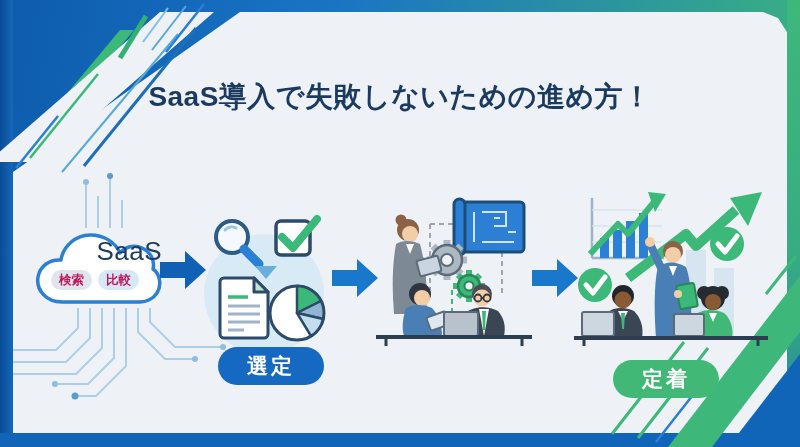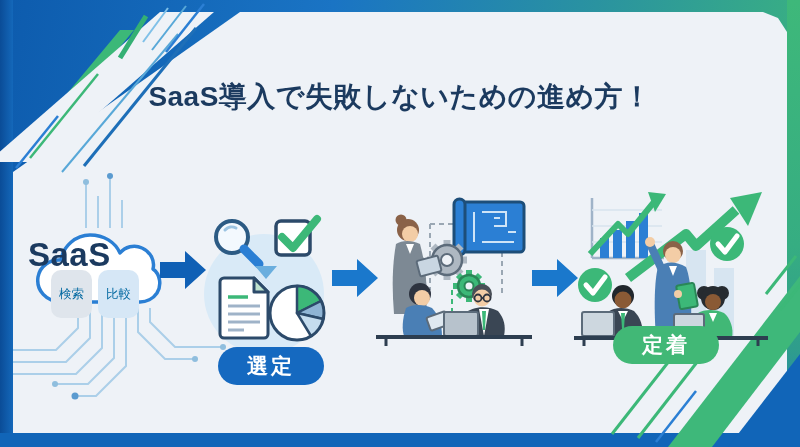--- a/index.html
+++ b/index.html
@@ -15,24 +15,24 @@
     background:linear-gradient(180deg,#3eb87a 0%,#36ad82 55%,#2f9d8c 78%,#1d7ac0 100%);}
   .panel{
     position:absolute;left:13px;top:12px;width:774px;height:421px;background:#eef2f7;
     clip-path:polygon(227px 0,750px 0,765px 6px,774px 20px,774px 421px,0 421px,0 160px);
   }
   .decor{position:absolute;pointer-events:none;}
   .title-block{position:absolute;left:0;top:74px;width:800px;text-align:center;z-index:6;}
   .title-line{margin:0;font-size:28px;line-height:45px;font-weight:800;
     color:#1b3a5f;letter-spacing:.5px;white-space:nowrap;}
   .cloud-group{position:absolute;left:28px;top:222px;width:134px;height:96px;z-index:6;}
-  .cloud-label{position:absolute;left:0;top:14px;width:134px;text-align:left;
-    font-size:33px;font-weight:700;color:#1b3a5f;letter-spacing:.5px;}
+  .cloud-label{position:absolute;left:0;top:14px;width:134px;text-align:right;
+    font-size:26px;font-weight:400;color:#1b3a5f;letter-spacing:.5px;}
   .cloud-tags{position:absolute;left:0;top:48px;width:134px;display:flex;gap:6px;justify-content:center;}
-  .tag{font-size:12.5px;font-weight:400;color:#0369a1;border-radius:10px;padding:16px 8px;line-height:16px;}
+  .tag{font-size:12.5px;font-weight:700;color:#be185d;border-radius:10px;padding:2px 8px;line-height:16px;}
   .tag-search{background:#dfe5ec;}
   .tag-compare{background:#d6e7f6;}
   .arrow{position:absolute;width:46px;height:40px;z-index:6;}
   .step-ill{position:absolute;z-index:6;}
   .pill{position:absolute;height:38px;border-radius:19px;z-index:6;
     display:flex;align-items:center;justify-content:center;
     color:#ffffff;font-size:21px;font-weight:800;letter-spacing:3px;text-align:right;}
   .pill-blue{background:#1569c0;}
   .pill-green{background:#41b876;}
 </style>
@@ -275,15 +275,15 @@
       <rect x="104" y="134" width="30" height="22" rx="2" fill="#cdd7df" stroke="#5c6b7a" stroke-width="2"></rect>
     </g>
     <g>
       <line x1="4" y1="158" x2="198" y2="158" stroke="#2d3e50" stroke-width="4"></line>
       <line x1="14" y1="160" x2="14" y2="166" stroke="#2d3e50" stroke-width="3"></line>
       <line x1="188" y1="160" x2="188" y2="166" stroke="#2d3e50" stroke-width="3"></line>
     </g>
   </svg>
 
   <div class="pill pill-blue" style="left:218px;top:347px;width:106px">選定</div>
-  <div class="pill pill-green" style="left:613px;top:326px;width:106px">定着</div>
+  <div class="pill pill-green" style="left:613px;top:360px;width:106px">定着</div>
 
 </div>
 
 </body></html>

